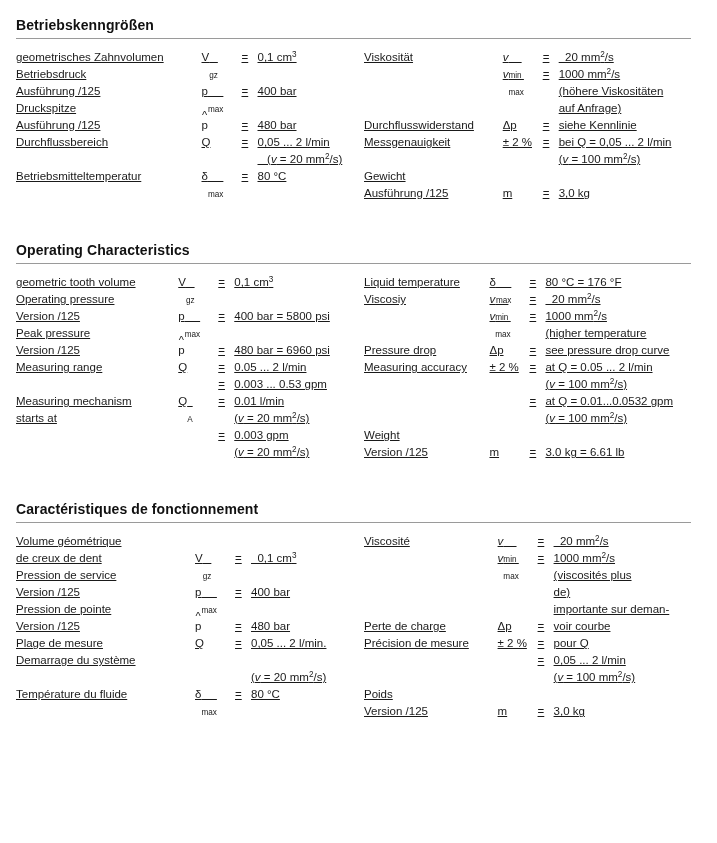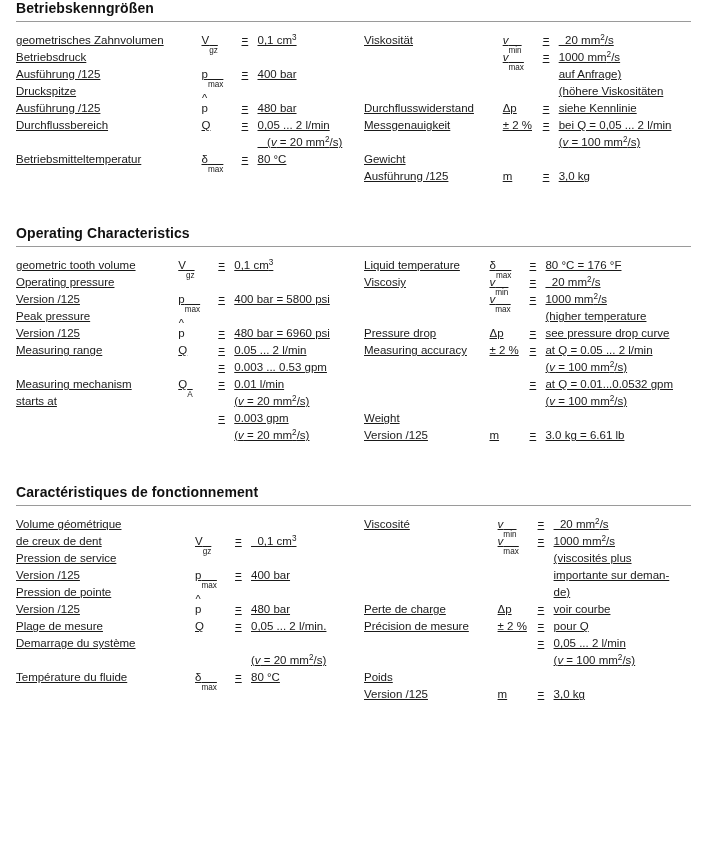--- a/index.html
+++ b/index.html
@@ -10,21 +10,21 @@
   body {
     width: 717px;
     height: 843px;
     font-family: "Liberation Sans", sans-serif;
     color: #1a1a1a;
     font-size: 11.5px;
     position: relative;
     overflow: hidden;
   }
   .page {
-    padding: 0 16px;
+    padding: 17px 16px;
     box-sizing: border-box;
     width: 707px;
   }
   .section {
     margin-bottom: 0;
   }
   .section-title {
     font-size: 14px;
     font-weight: bold;
     letter-spacing: 0.1px;
@@ -57,21 +57,21 @@
   }
   td.label { width: auto; padding-right: 4px; }
   td.sym   { width: 40px; }
   td.eq    { width: 16px; text-align: left; }
   td.val   { width: auto; }
 
   .indent { padding-left: 14px; margin-left: 24px; }
   .rowgap td { padding-top: 7px; }
   .rowgap-sm td { padding-top: 4px; }
 
-  sub { font-size: 8.2px; vertical-align: baseline; position: relative; top: 9px; }
+  sub { font-size: 8.2px; vertical-align: baseline; position: relative; top: 17px; }
   sup { font-size: 8.2px; vertical-align: baseline; position: relative; top: -4px; }
   .ital { font-style: italic; }
   .small { font-size: 10.5px; }
 
   .hat-wrap { position: relative; display: inline-block; }
   .hat-wrap .hat {
     position: absolute;
     top: -7px;
     left: 0.5px;
     font-size: 11px;
@@ -155,27 +155,27 @@
           <tr>
             <td class="label"></td>
             <td class="sym"><span class="ital">v</span><sub>max</sub></td>
             <td class="eq">=</td>
             <td class="val">1000 mm<sup>2</sup>/s</td>
           </tr>
           <tr>
             <td class="label"></td>
             <td class="sym"></td>
             <td class="eq"></td>
+            <td class="val small">(höhere Viskositäten</td>
+          </tr>
+          <tr>
+            <td class="label"></td>
+            <td class="sym"></td>
+            <td class="eq"></td>
             <td class="val small">auf Anfrage)</td>
-          </tr>
-          <tr>
-            <td class="label"></td>
-            <td class="sym"></td>
-            <td class="eq"></td>
-            <td class="val small">(höhere Viskositäten</td>
           </tr>
           <tr class="rowgap">
             <td class="label">Durchflusswiderstand</td>
             <td class="sym">Δp</td>
             <td class="eq">=</td>
             <td class="val">siehe Kennlinie</td>
           </tr>
           <tr class="rowgap-sm">
             <td class="label">Messgenauigkeit</td>
             <td class="sym">± 2 %</td>
@@ -449,27 +449,27 @@
           <tr>
             <td class="label"></td>
             <td class="sym"></td>
             <td class="eq"></td>
             <td class="val small">(viscosités plus</td>
           </tr>
           <tr>
             <td class="label"></td>
             <td class="sym"></td>
             <td class="eq"></td>
+            <td class="val small">de)</td>
+          </tr>
+          <tr>
+            <td class="label"></td>
+            <td class="sym"></td>
+            <td class="eq"></td>
             <td class="val small">importante sur deman-</td>
-          </tr>
-          <tr>
-            <td class="label"></td>
-            <td class="sym"></td>
-            <td class="eq"></td>
-            <td class="val small">de)</td>
           </tr>
           <tr class="rowgap">
             <td class="label">Perte de charge</td>
             <td class="sym">Δp</td>
             <td class="eq">=</td>
             <td class="val">voir courbe</td>
           </tr>
           <tr class="rowgap-sm">
             <td class="label">Précision de mesure</td>
             <td class="sym">± 2 %</td>

